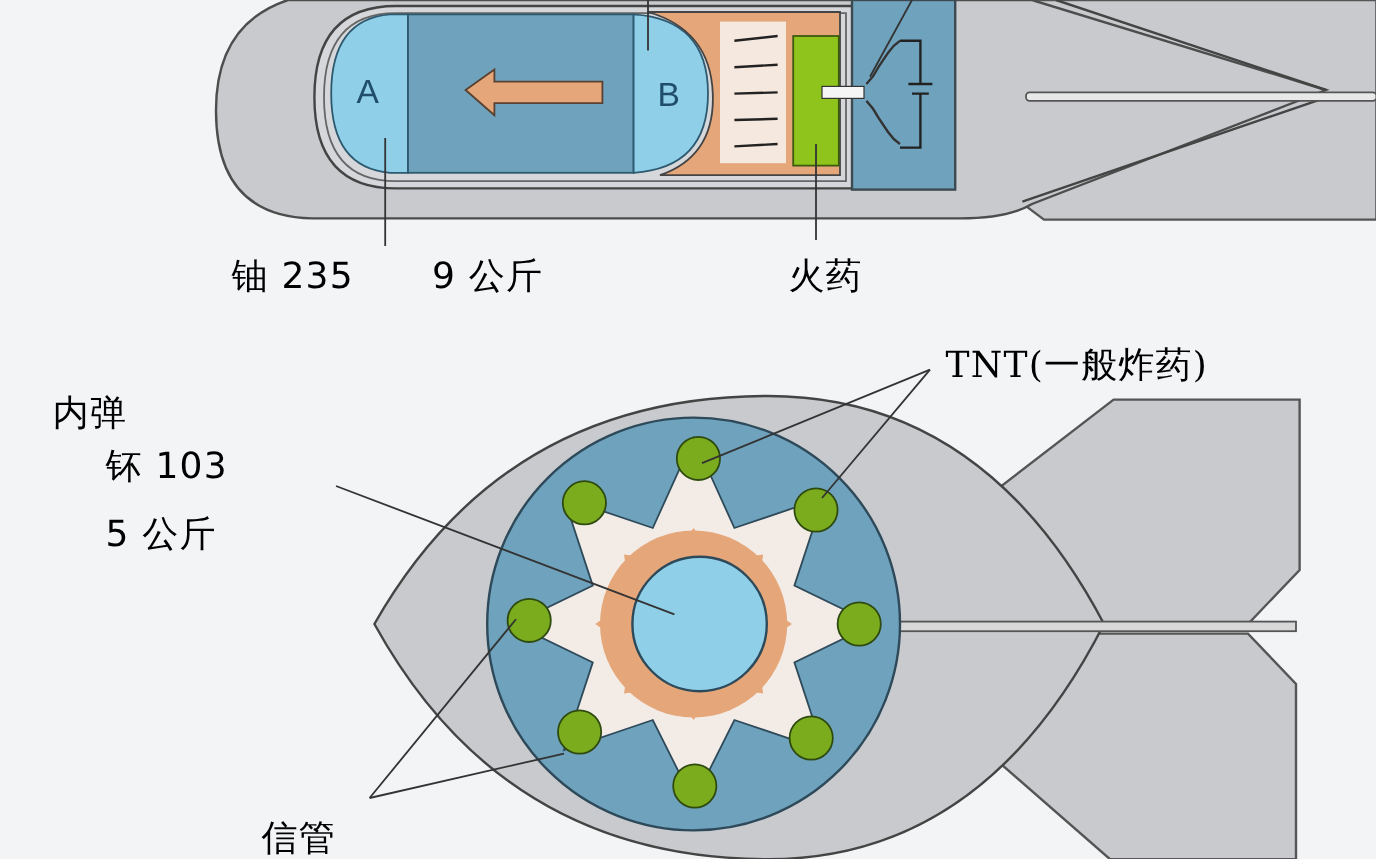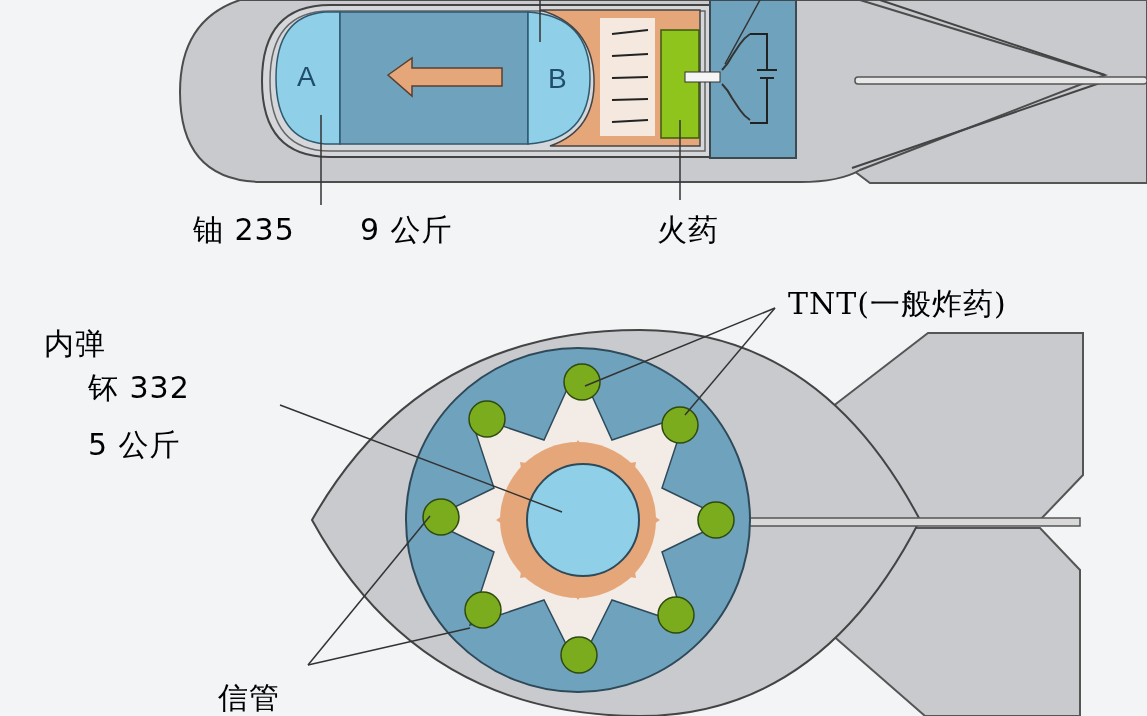--- a/index.html
+++ b/index.html
@@ -91,16 +91,16 @@
 </svg>
 
 <span class="part" style="left:297px;top:61px;">A</span>
 <span class="part" style="left:548px;top:63px;">B</span>
 
 <span class="lbl" style="left:193px;top:210px;">铀 235</span>
 <span class="lbl" style="left:360px;top:210px;">9 公斤</span>
 <span class="lbl" style="left:657px;top:210px;">火药</span>
 
 <span class="lbl" style="left:44px;top:308px;margin-top:16px;">内弹</span>
-<span class="lbl" style="left:88px;top:368px;">钚 332</span>
+<span class="lbl" style="left:88px;top:368px;">钚 103</span>
 <span class="lbl" style="left:88px;top:425px;text-align:right;">5 公斤</span>
 <span class="lbl serif" style="left:788px;top:284px;">TNT(一般炸药)</span>
 <span class="lbl" style="left:218px;top:678px;">信管</span>
 
 </body></html>

